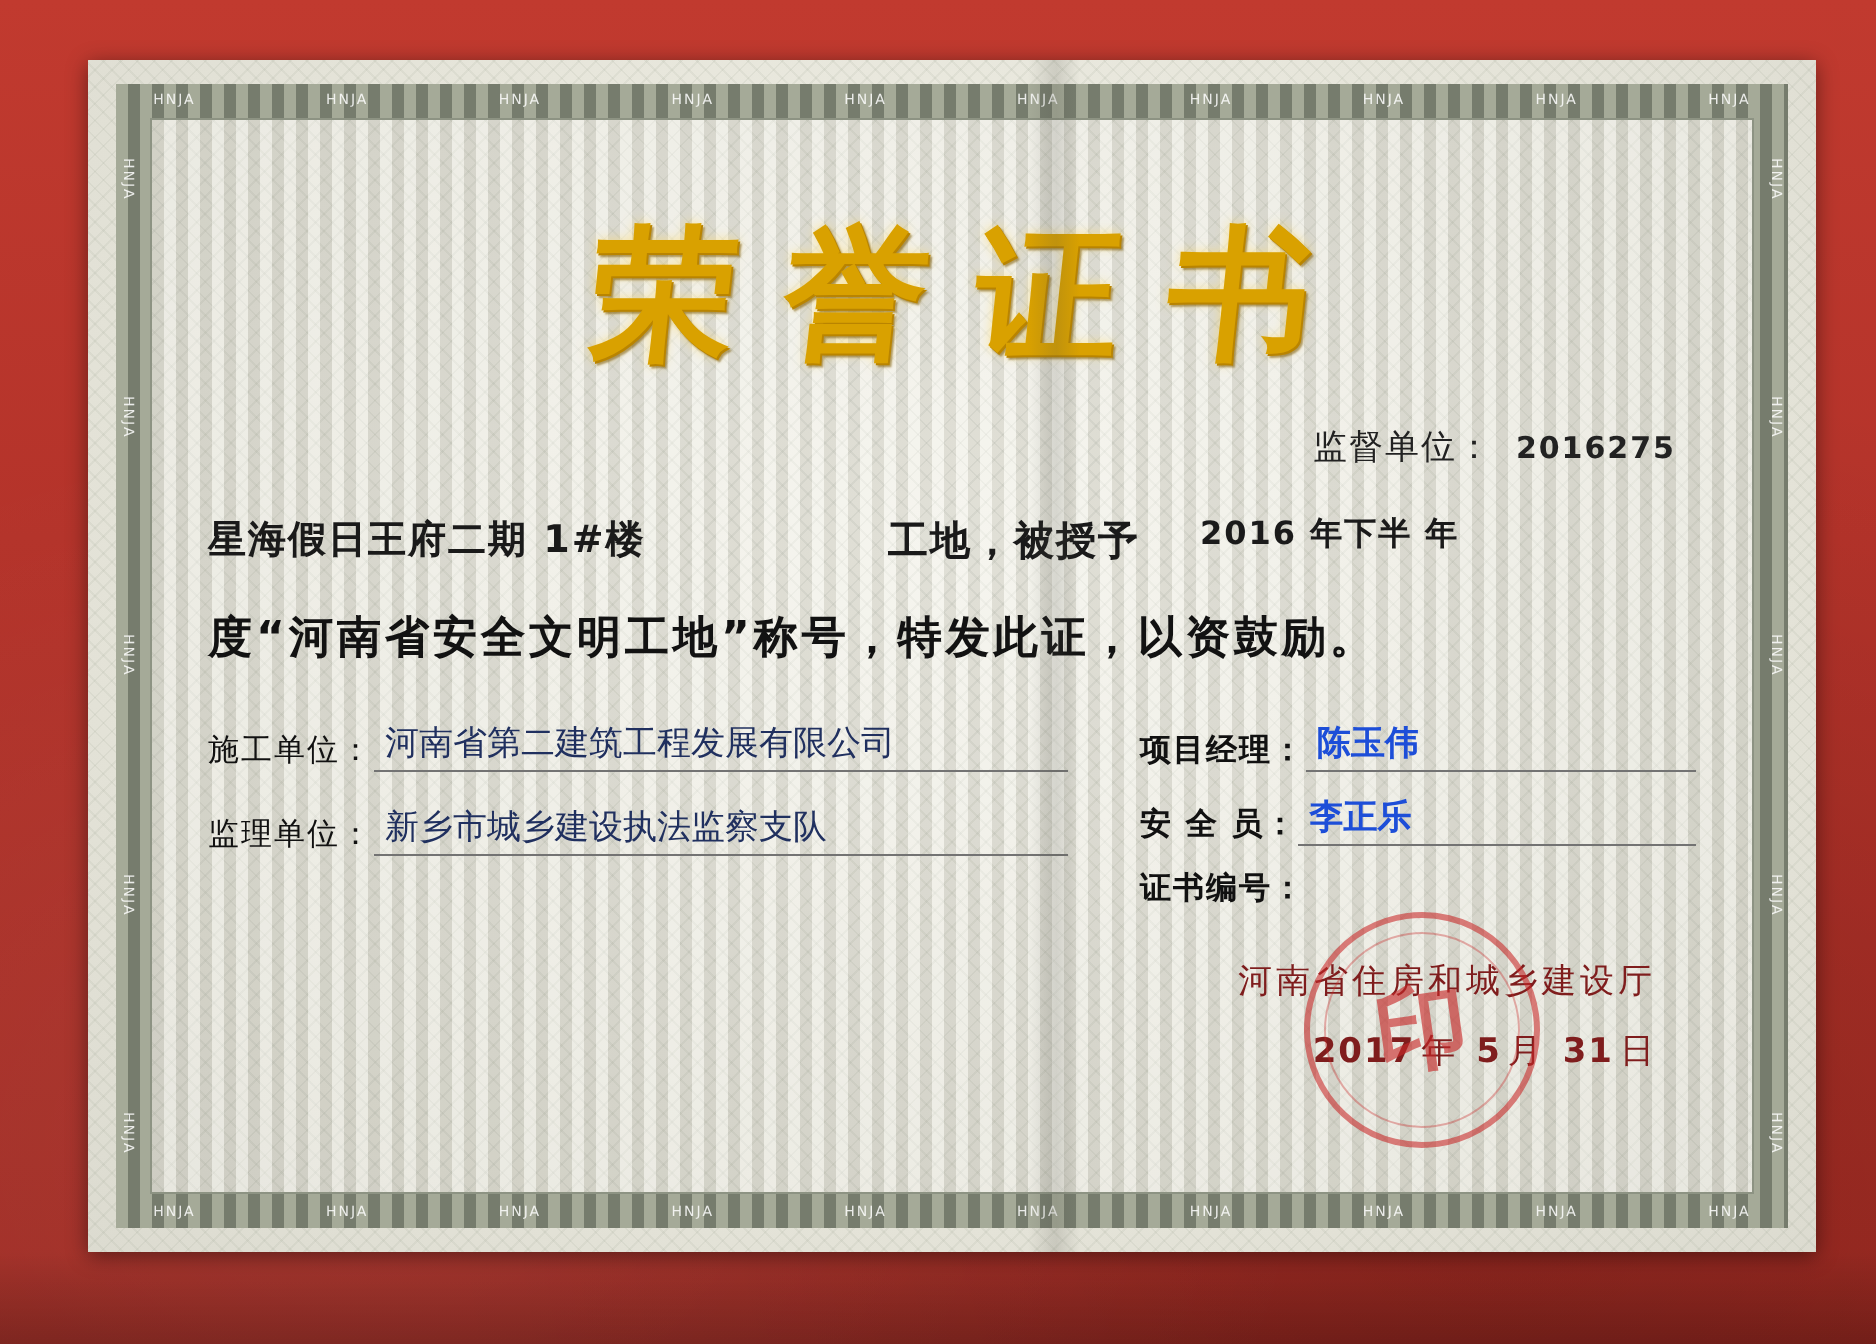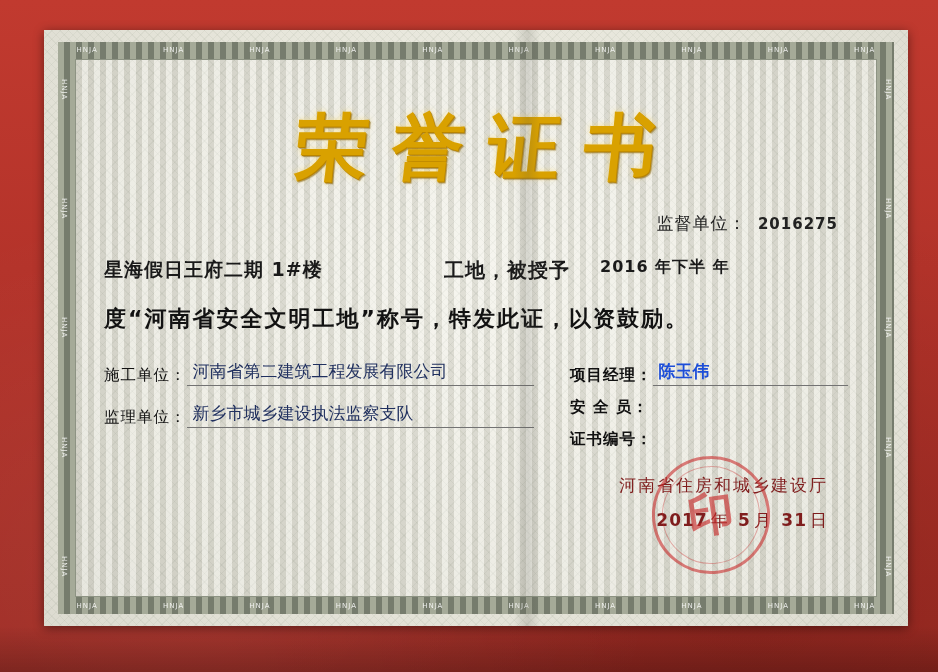--- a/index.html
+++ b/index.html
@@ -233,20 +233,21 @@
 
         <div class="col-right">
 
           <div class="field">
             <span class="flabel">项目经理：</span>
             <span class="fvalue">陈玉伟</span>
           </div>
 
           <div class="field">
             <span class="flabel">安 全 员：</span>
+            <span class="fvalue">李正乐</span>
           </div>
 
           <div class="field">
             <span class="flabel">证书编号：</span>
           </div>
 
 
           <div class="issuer">
             <div class="org">河南省住房和城乡建设厅</div>
             <div class="date">

